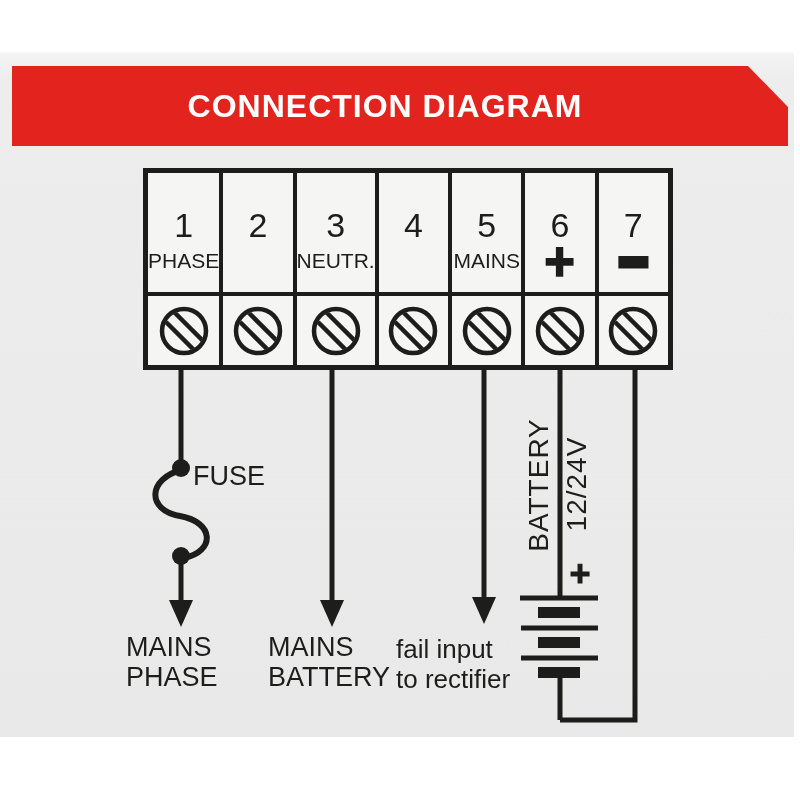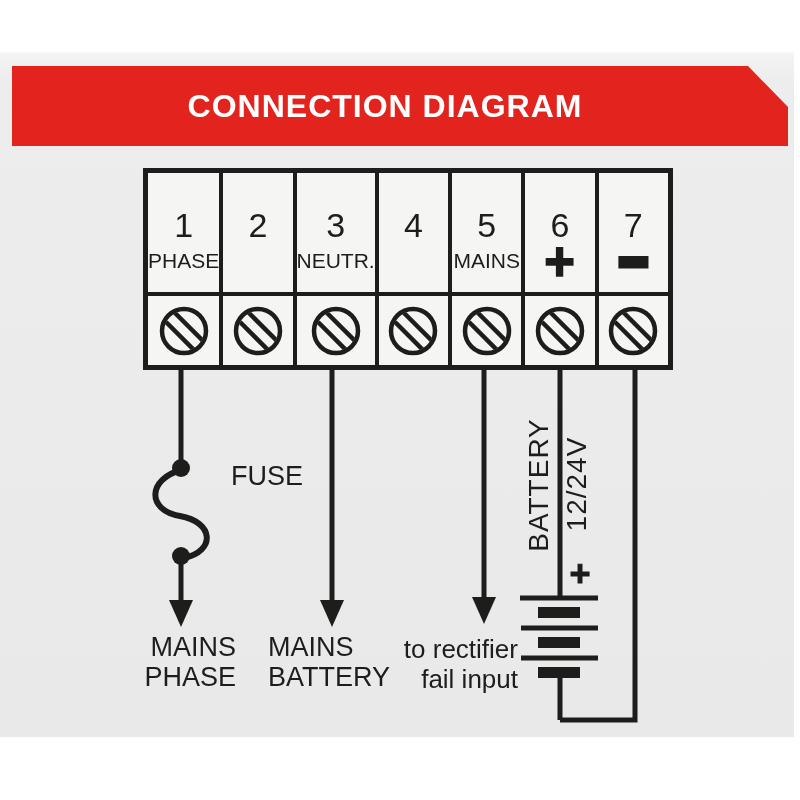--- a/index.html
+++ b/index.html
@@ -46,21 +46,21 @@
   }
   .sym-minus {
     font-size:58px; font-weight:bold; line-height:34px; display:inline-block;
     transform:scaleY(1.7); -webkit-text-stroke:1px #1d1d1b;
   }
   .screwcell { background:#f5f5f4; display:flex; align-items:center; justify-content:center; }
   
   .wires { position:absolute; left:0; top:0; width:800px; height:800px; pointer-events:none; }
   
   .lbl { position:absolute; font-size:27px; line-height:30px; white-space:nowrap; }
-  .lbl.center { text-align:right; }
+  .lbl.center { text-align:left; }
   .vlabel {
     position:absolute; font-size:28px; letter-spacing:1px; white-space:nowrap;
     transform:translate(-50%,-50%) rotate(-90deg);
   }
   .batt-plus {
     position:absolute; font-size:36px; font-weight:bold;
     transform:translate(-50%,-50%); -webkit-text-stroke:1px #1d1d1b;
   }
 </style>
 </head>
@@ -252,21 +252,21 @@
     <div>MAINS</div>
     <div>PHASE</div>
   </div>
 
   <div class="lbl" style="left:268px; top:632px;">
     <div>MAINS</div>
     <div>BATTERY</div>
   </div>
 
   <div class="lbl center" style="left:396px; top:634px; width:122px; font-size:26px;">
+    <div>fail input</div>
     <div>to rectifier</div>
-    <div>fail input</div>
   </div>
 
   <span class="vlabel" style="left:539px; top:485px;">BATTERY</span>
   <span class="vlabel" style="left:577px; top:484px;">12/24V</span>
   <span class="batt-plus" style="left:580px; top:574px;">+</span>
 
 </div>
 
 </body></html>

